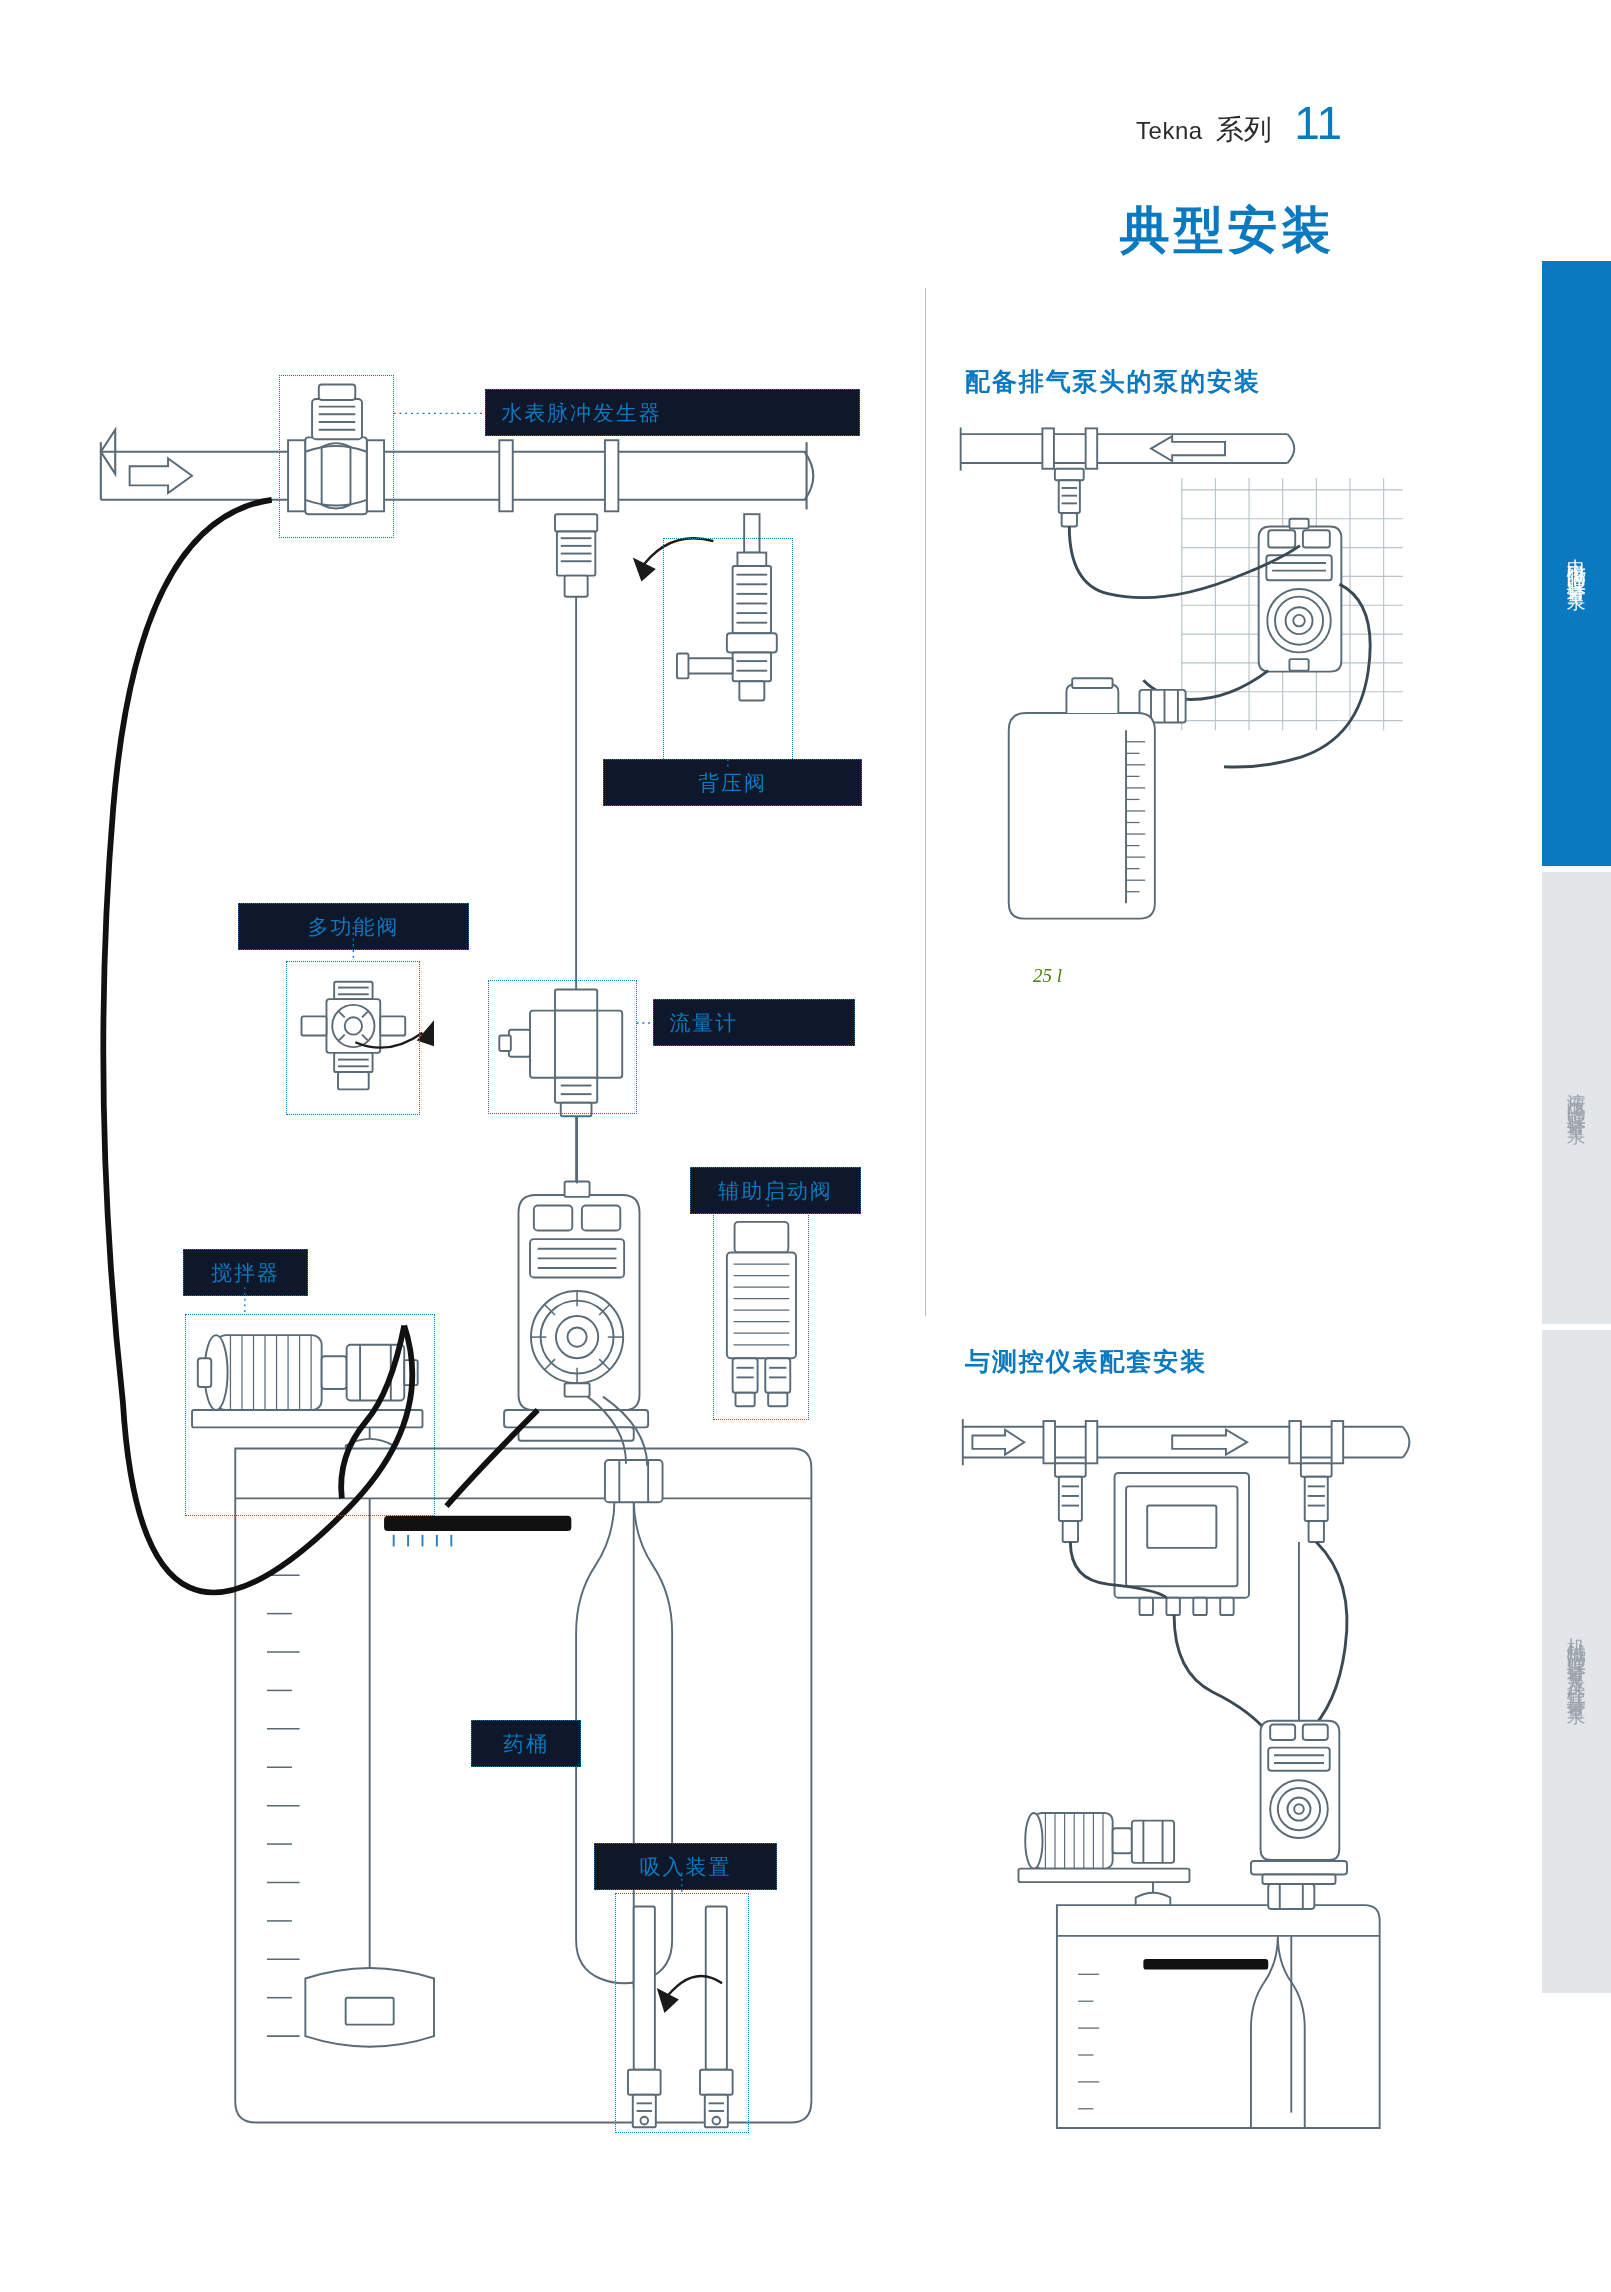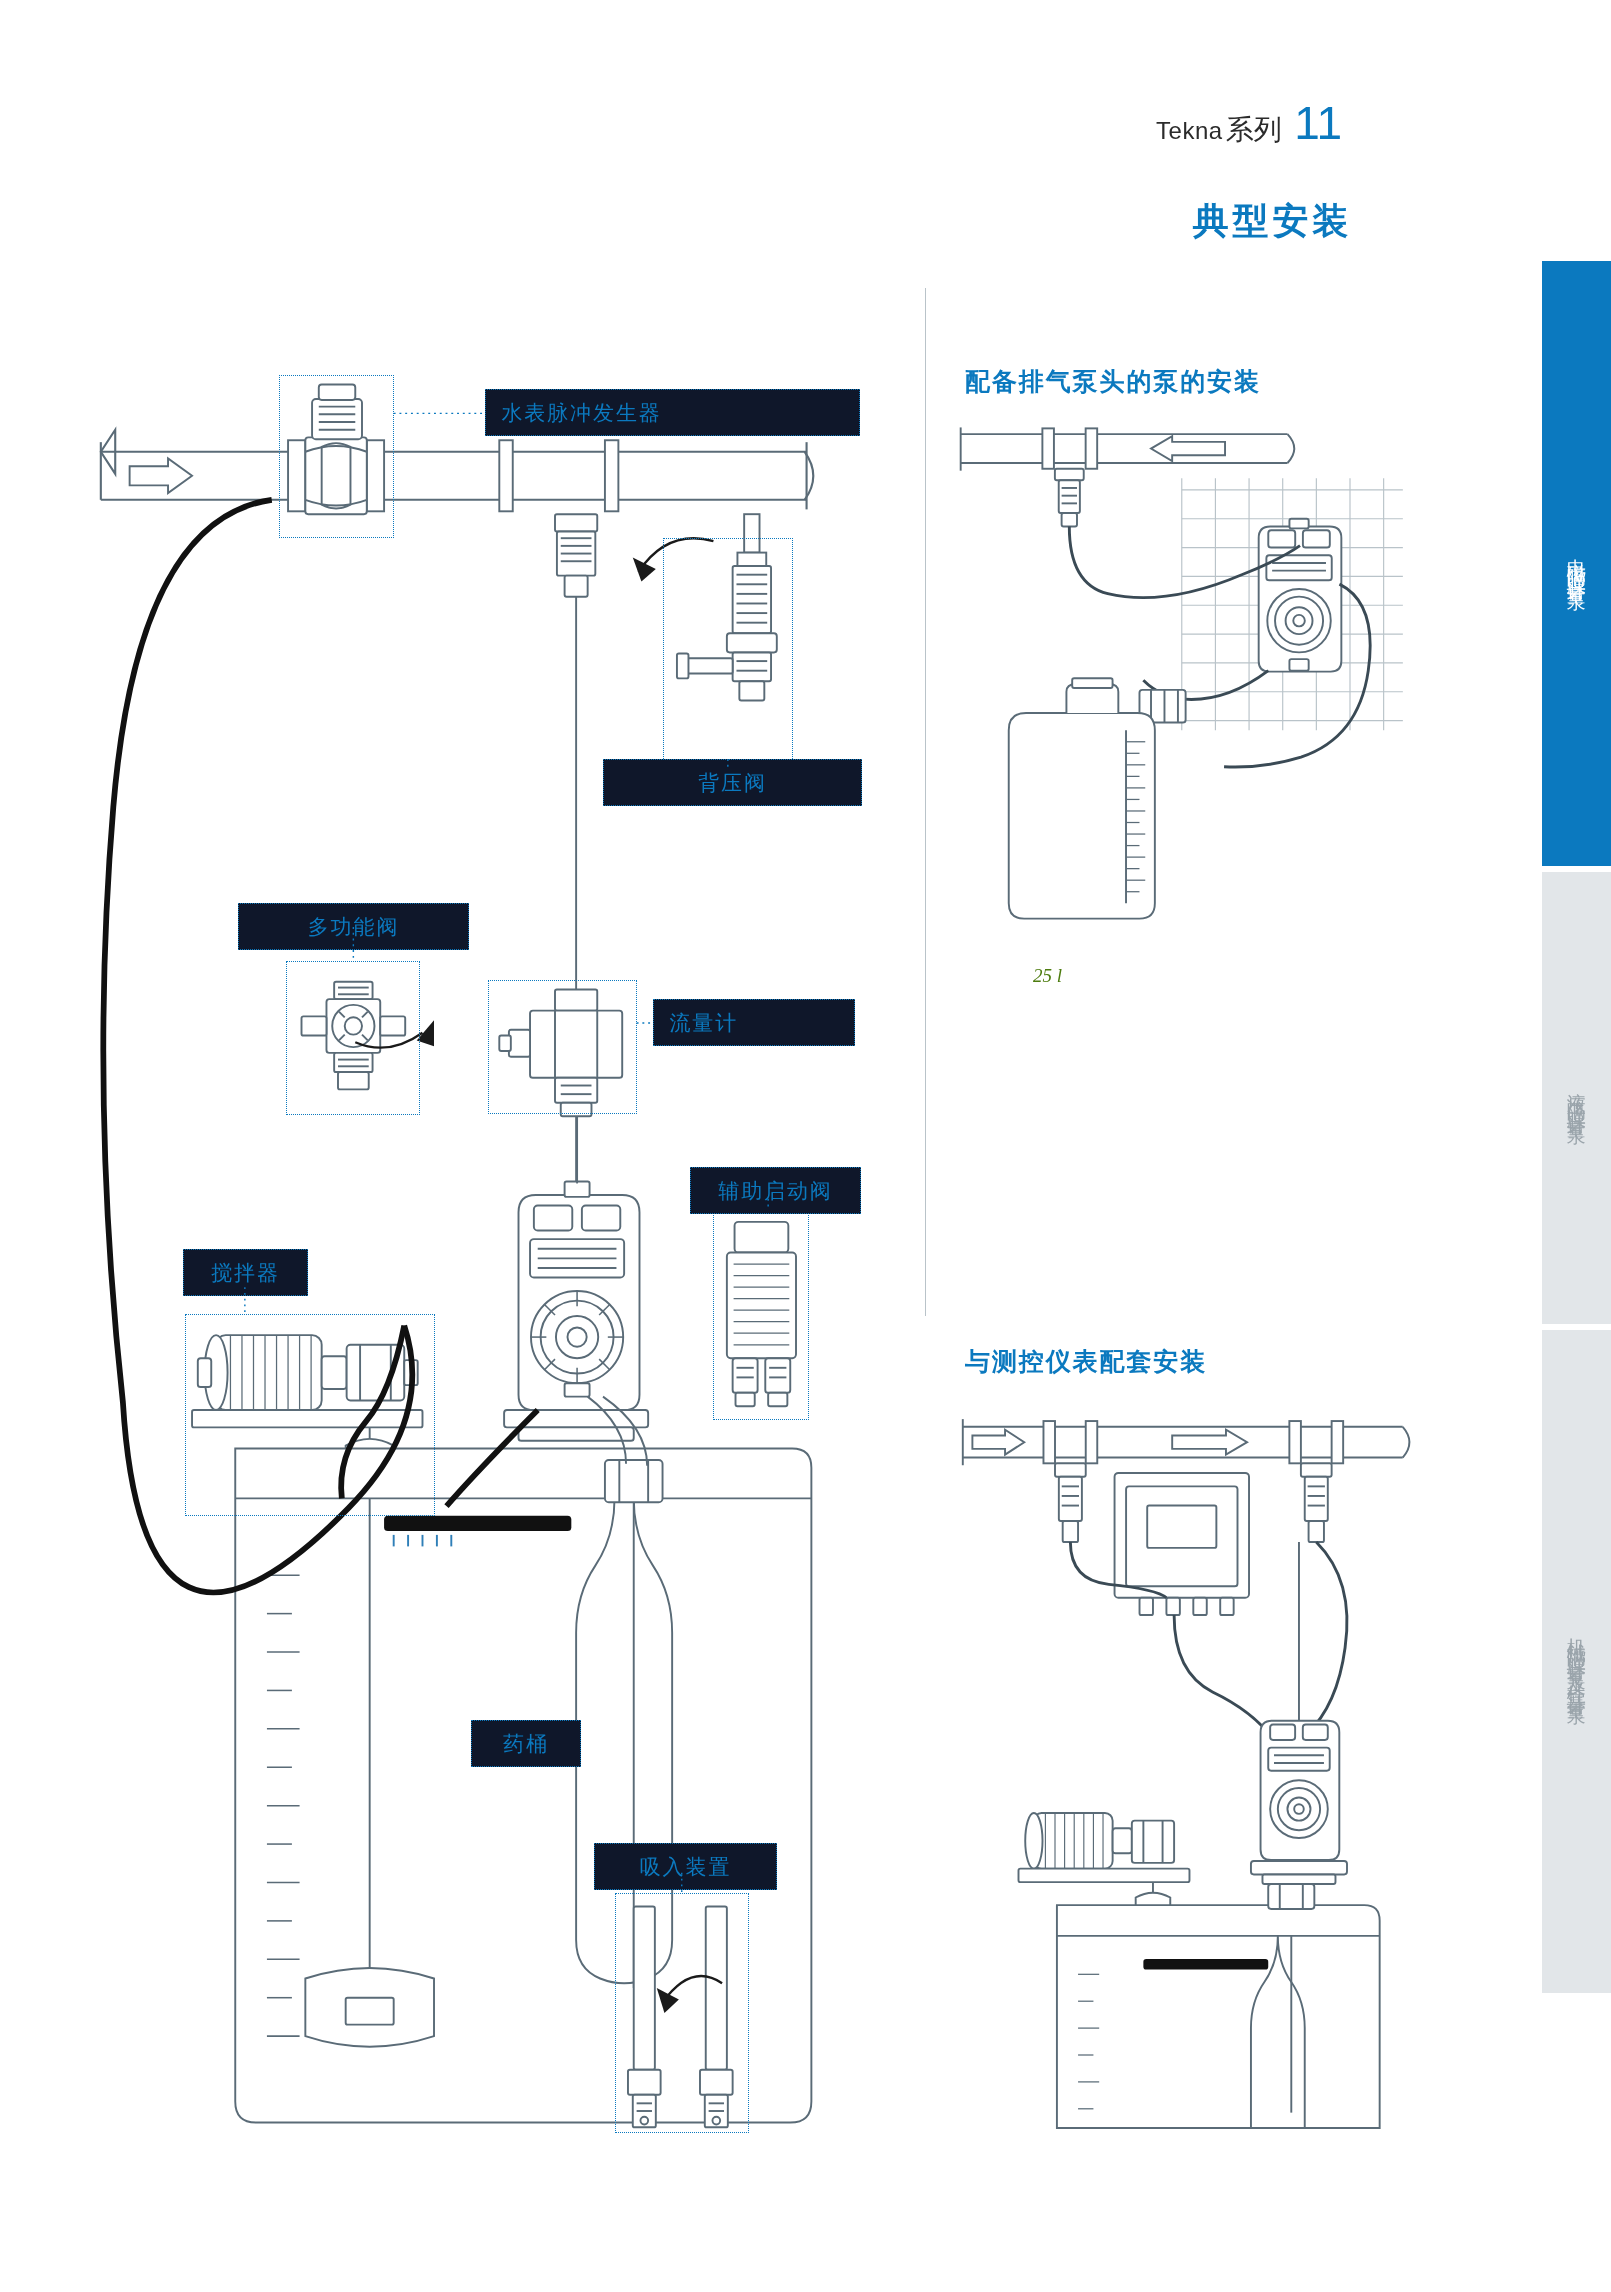--- a/index.html
+++ b/index.html
@@ -15,21 +15,21 @@
     overflow: hidden;
   }
 
   
   .header {
     position: absolute;
     top: 96px;
     right: 269px;
     display: flex;
     align-items: baseline;
-    gap: 3px;
+    gap: 13px;
     color: #1a1a1a;
   }
   .header .brand {
     font-size: 24px;
     letter-spacing: 0.5px;
     color: #2b2b2b;
   }
   .header .series {
     font-size: 28px;
     color: #2b2b2b;
@@ -37,22 +37,22 @@
   .header .pageno {
     font-size: 46px;
     color: #0b79bf;
     font-weight: 400;
     margin-left: 9.6px;
   }
 
   .page-title {
     position: absolute;
     top: 197px;
-    right: 259px;
-    font-size: 36px;
+    right: 276px;
+    font-size: 50px;
     font-weight: bold;
     color: #0b79bf;
     letter-spacing: 3.8px;
   }
 
   
   .side-tabs {
     position: absolute;
     top: 261px;
     right: 0px;

